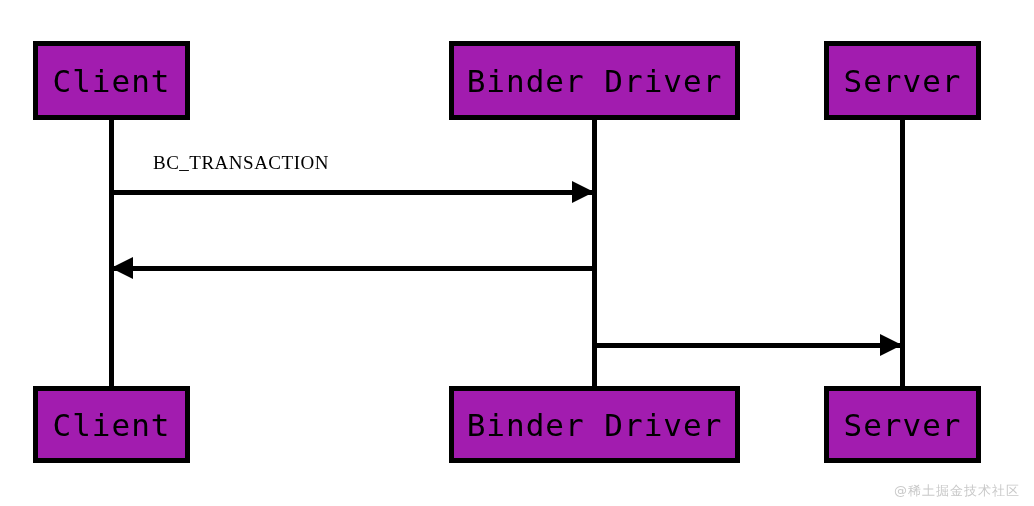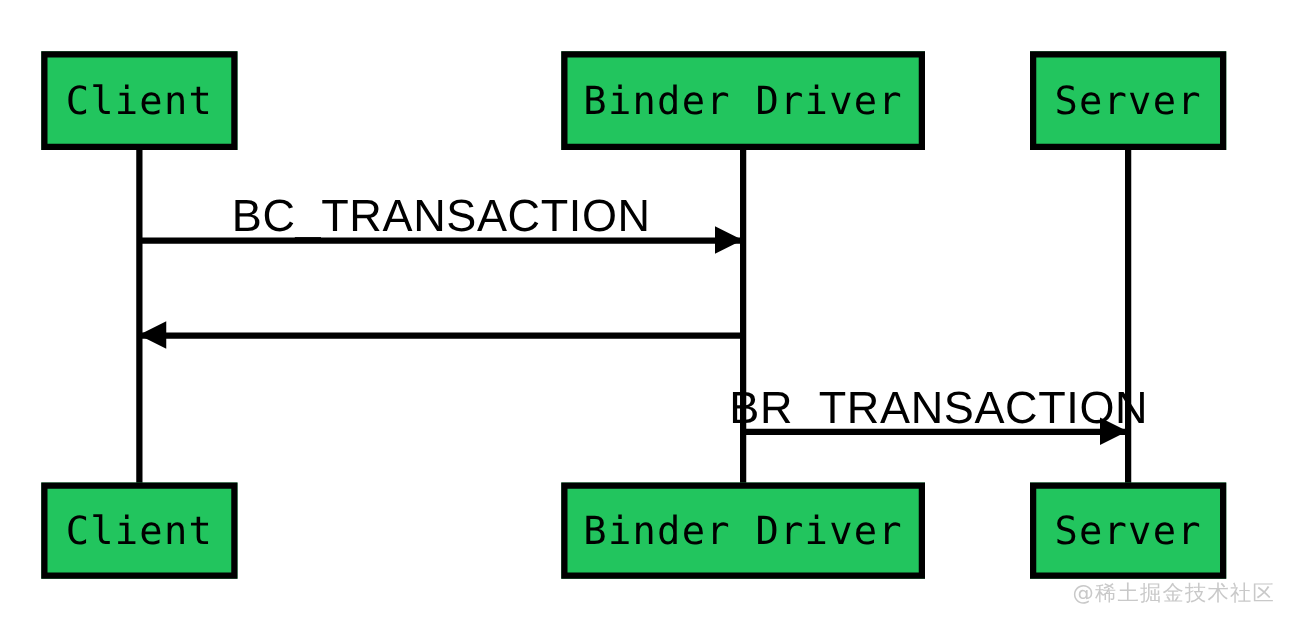--- a/index.html
+++ b/index.html
@@ -16,21 +16,21 @@
     height: 506px;
     background: #ffffff;
     overflow: hidden;
   }
 
   
   .participant-box {
     position: absolute;
     box-sizing: border-box;
     border: 5px solid #000000;
-    background: #22c55e;
+    background: #a21caf;
     display: flex;
     align-items: center;
     justify-content: center;
     color: #000000;
     font-family: "DejaVu Sans Mono", "Liberation Mono", monospace;
     font-size: 31px;
     letter-spacing: 1px;
     white-space: nowrap;
     z-index: 3;
   }
@@ -62,36 +62,36 @@
     border-left: 22px solid #000000;
   }
   .arrowhead.left {
     border-top: 11px solid transparent;
     border-bottom: 11px solid transparent;
     border-right: 22px solid #000000;
   }
   .msg-label {
     position: absolute;
     color: #000000;
-    font-family: Liberation Sans, sans-serif;
-    font-size: 36px;
+    font-family: Liberation Serif, serif;
+    font-size: 19px;
     letter-spacing: 0.5px;
     white-space: nowrap;
-    text-align: center;
+    text-align: left;
     z-index: 2;
   }
 
   
   .watermark {
     position: absolute;
     right: 14px;
-    bottom: 20px;
+    bottom: 6px;
     color: #c9c9c9;
     font-family: "DejaVu Sans", "Liberation Sans", sans-serif;
-    font-size: 17px;
+    font-size: 13px;
     letter-spacing: 1px;
     white-space: nowrap;
     z-index: 4;
   }
 </style>
 </head>
 <body>
 
 <div id="canvas">
 
@@ -111,21 +111,20 @@
     <span>Server</span>
   </div>
 
   <div class="msg-label" style="left:153px; top:152px; width:400px;">BC_TRANSACTION</div>
   <div class="msg-line" style="left:111px; top:190px; width:483px;"></div>
   <div class="arrowhead right" style="left:572px; top:181px;"></div>
 
   <div class="msg-line" style="left:111px; top:266px; width:483px;"></div>
   <div class="arrowhead left" style="left:111px; top:257px;"></div>
 
-  <div class="msg-label" style="left:551px; top:305px; width:400px;">BR_TRANSACTION</div>
   <div class="msg-line" style="left:594px; top:343px; width:308px;"></div>
   <div class="arrowhead right" style="left:880px; top:334px;"></div>
 
   <div class="participant-box" style="left:33px; top:386px; width:157px; height:77px;">
     <span>Client</span>
   </div>
 
   <div class="participant-box" style="left:449px; top:386px; width:291px; height:77px;">
     <span>Binder Driver</span>
   </div>

